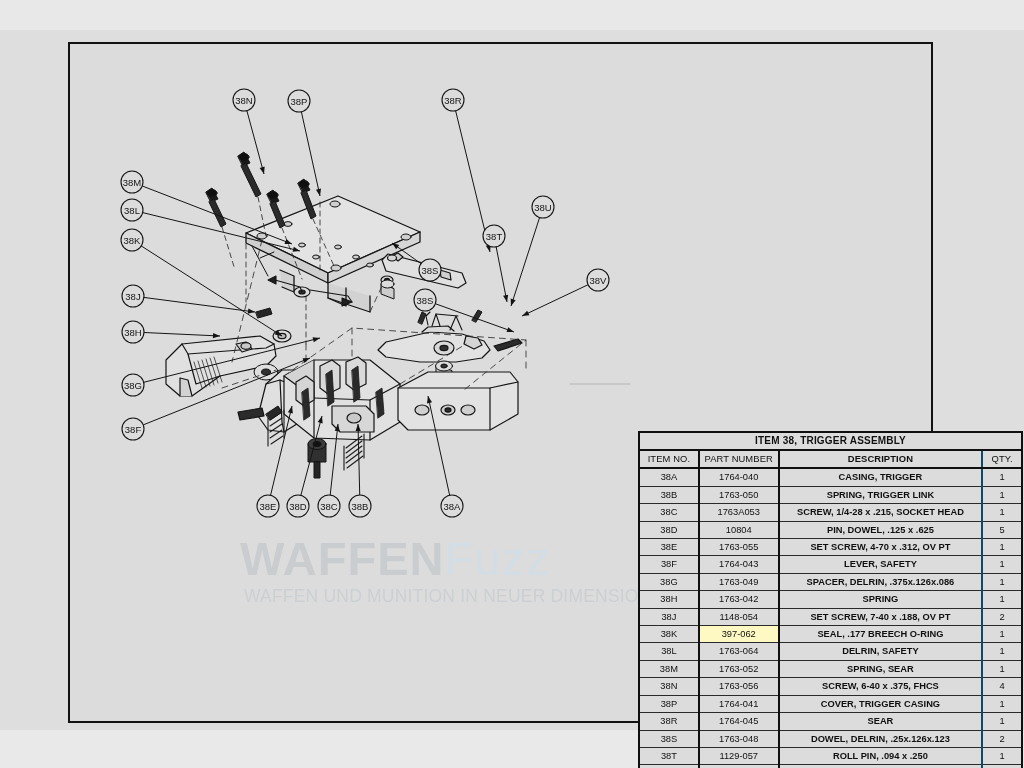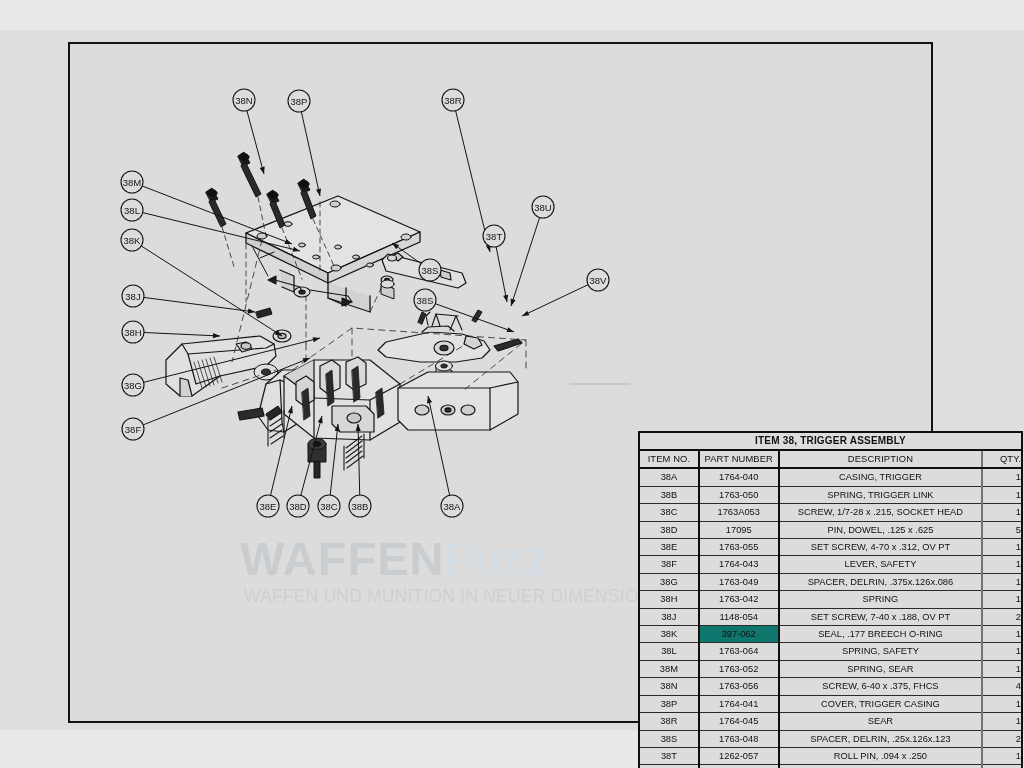--- a/index.html
+++ b/index.html
@@ -114,23 +114,23 @@
     border-bottom: 2px solid #101010;
     margin-top: 47px;
   }
   #parts-table .hdr td {
     font-size: 9.4px;
     letter-spacing: 0.1px;
     border-bottom: 2px solid #101010;
   }
   #parts-table td.c-item  { width: 60px;  border-right: 2px solid #101010; border-radius: 6px; }
   #parts-table td.c-part  { width: 80px;  border-right: 2px solid #101010; }
-  #parts-table td.c-desc  { width: 204px; border-right: 2px solid #737373; }
-  #parts-table td.c-qty   { width: 40px; text-align: right; }
-  #parts-table td.highlight { background: #0f766e; }
+  #parts-table td.c-desc  { width: 204px; border-right: 2px solid #0c4a6e; font-weight: bold; }
+  #parts-table td.c-qty   { width: 40px; }
+  #parts-table td.highlight { background: #fef9c3; }
 </style>
 </head>
 <body>
 
 <div id="page">
 
   <div class="scan-band-top"></div>
   <div class="scan-band-mid"></div>
   <div class="scan-band-bot"></div>
 
@@ -500,26 +500,26 @@
           </tr>
           <tr>
             <td class="c-item">38B</td>
             <td class="c-part">1763-050</td>
             <td class="c-desc">SPRING, TRIGGER LINK</td>
             <td class="c-qty">1</td>
           </tr>
           <tr>
             <td class="c-item">38C</td>
             <td class="c-part">1763A053</td>
-            <td class="c-desc">SCREW, 1/7-28 x .215, SOCKET HEAD</td>
+            <td class="c-desc">SCREW, 1/4-28 x .215, SOCKET HEAD</td>
             <td class="c-qty">1</td>
           </tr>
           <tr>
             <td class="c-item">38D</td>
-            <td class="c-part">17095</td>
+            <td class="c-part">10804</td>
             <td class="c-desc">PIN, DOWEL, .125 x .625</td>
             <td class="c-qty">5</td>
           </tr>
           <tr>
             <td class="c-item">38E</td>
             <td class="c-part">1763-055</td>
             <td class="c-desc">SET SCREW, 4-70 x .312, OV PT</td>
             <td class="c-qty">1</td>
           </tr>
           <tr>
@@ -548,21 +548,21 @@
           </tr>
           <tr>
             <td class="c-item">38K</td>
             <td class="c-part highlight">397-062</td>
             <td class="c-desc">SEAL, .177 BREECH O-RING</td>
             <td class="c-qty">1</td>
           </tr>
           <tr>
             <td class="c-item">38L</td>
             <td class="c-part">1763-064</td>
-            <td class="c-desc">SPRING, SAFETY</td>
+            <td class="c-desc">DELRIN, SAFETY</td>
             <td class="c-qty">1</td>
           </tr>
           <tr>
             <td class="c-item">38M</td>
             <td class="c-part">1763-052</td>
             <td class="c-desc">SPRING, SEAR</td>
             <td class="c-qty">1</td>
           </tr>
           <tr>
             <td class="c-item">38N</td>
@@ -578,26 +578,26 @@
           </tr>
           <tr>
             <td class="c-item">38R</td>
             <td class="c-part">1764-045</td>
             <td class="c-desc">SEAR</td>
             <td class="c-qty">1</td>
           </tr>
           <tr>
             <td class="c-item">38S</td>
             <td class="c-part">1763-048</td>
-            <td class="c-desc">SPACER, DELRIN, .25x.126x.123</td>
+            <td class="c-desc">DOWEL, DELRIN, .25x.126x.123</td>
             <td class="c-qty">2</td>
           </tr>
           <tr>
             <td class="c-item">38T</td>
-            <td class="c-part">1262-057</td>
+            <td class="c-part">1129-057</td>
             <td class="c-desc">ROLL PIN, .094 x .250</td>
             <td class="c-qty">1</td>
           </tr>
           <tr>
             <td class="c-item">38U</td>
             <td class="c-part">1763-065</td>
             <td class="c-desc">SPRING, TORSION, LINK</td>
             <td class="c-qty">1</td>
           </tr>
         </tbody>

